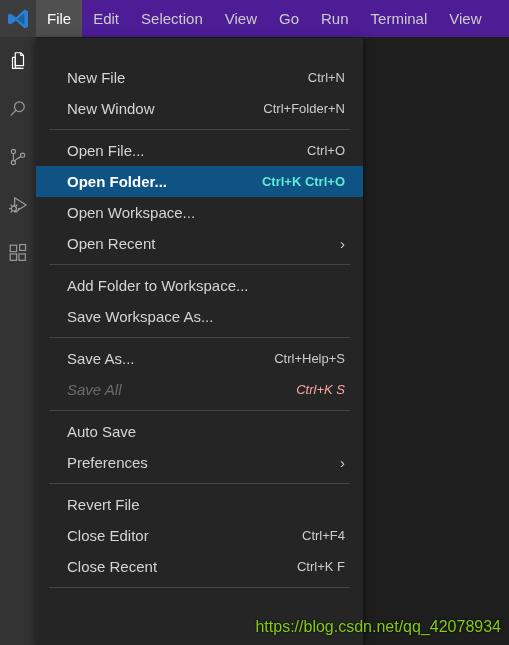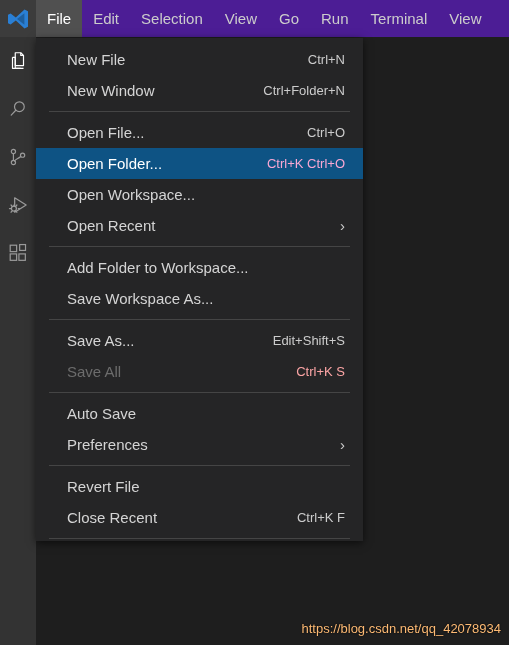--- a/index.html
+++ b/index.html
@@ -84,24 +84,24 @@
   }
 
   
   #file-menu {
     position: absolute;
     left: 36px;
     top: 38px;
     width: 327px;
     background: #252526;
     box-shadow: 0 2px 8px rgba(0,0,0,0.6);
-    padding: 6px 0 0 0;
+    padding: 24px 0 0 0;
     z-index: 40;
     overflow: hidden;
-    height: 503px;
+    height: 607px;
   }
 
   .menu-item {
     position: relative;
     display: flex;
     align-items: center;
     height: 31px;
     padding: 0 18px 0 31px;
     color: #d4d4d4;
     font-size: 15px;
@@ -120,39 +120,40 @@
   .menu-item .submenu-arrow {
     flex: 0 0 auto;
     color: #cccccc;
     font-size: 15px;
     line-height: 1;
   }
 
   .menu-item.selected {
     background: #0e5384;
     color: #ffffff;
-  }
-  .menu-item.selected .shortcut { color: #f9a8d4; }
-
-  .menu-item.disabled { color: #6c6c6c; }
+    font-weight: bold;
+  }
+  .menu-item.selected .shortcut { color: #5eead4; }
+
+  .menu-item.disabled { color: #6c6c6c; font-style: italic; }
   .menu-item.disabled .shortcut { color: #fca5a5; }
 
   .menu-separator {
     height: 1px;
     margin: 5px 13px 5px 13px;
     background: #454545;
   }
 
   
   #watermark {
     position: absolute;
     right: 8px;
     bottom: 9px;
-    color: #fdba74;
-    font-size: 13px;
+    color: #84cc16;
+    font-size: 16px;
     font-family: "Liberation Sans", sans-serif;
     z-index: 60;
     white-space: nowrap;
     text-shadow: 0 0 2px #000;
   }
 </style>
 </head>
 <body>
 
 <div id="app">
@@ -283,21 +284,21 @@
         <span class="spacer"></span>
       </div>
       <div class="menu-item">
         <span class="label">Save Workspace As...</span>
         <span class="spacer"></span>
       </div>
       <div class="menu-separator"></div>
       <div class="menu-item">
         <span class="label">Save As...</span>
         <span class="spacer"></span>
-        <span class="shortcut">Edit+Shift+S</span>
+        <span class="shortcut">Ctrl+Help+S</span>
       </div>
       <div class="menu-item disabled">
         <span class="label">Save All</span>
         <span class="spacer"></span>
         <span class="shortcut">Ctrl+K S</span>
       </div>
       <div class="menu-separator"></div>
       <div class="menu-item">
         <span class="label">Auto Save</span>
         <span class="spacer"></span>
@@ -306,20 +307,25 @@
         <span class="label">Preferences</span>
         <span class="spacer"></span>
         <span class="submenu-arrow">›</span>
       </div>
       <div class="menu-separator"></div>
       <div class="menu-item">
         <span class="label">Revert File</span>
         <span class="spacer"></span>
       </div>
       <div class="menu-item">
+        <span class="label">Close Editor</span>
+        <span class="spacer"></span>
+        <span class="shortcut">Ctrl+F4</span>
+      </div>
+      <div class="menu-item">
         <span class="label">Close Recent</span>
         <span class="spacer"></span>
         <span class="shortcut">Ctrl+K F</span>
       </div>
       <div class="menu-separator"></div>
     </div>
 
   <div id="watermark">https://blog.csdn.net/qq_42078934</div>
 
 </div>

